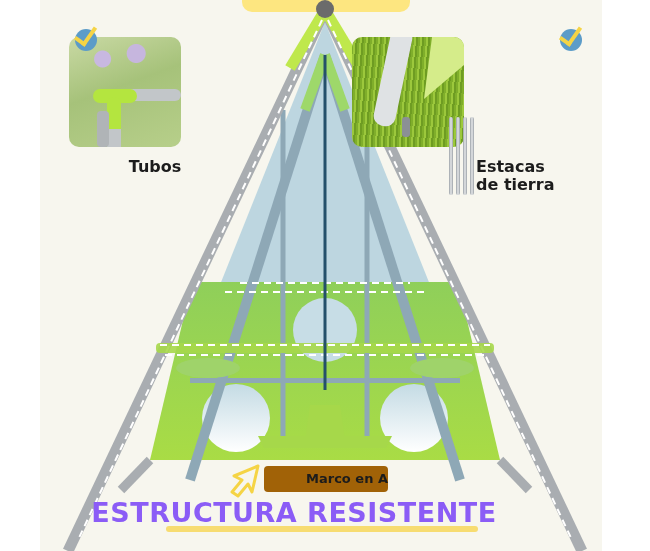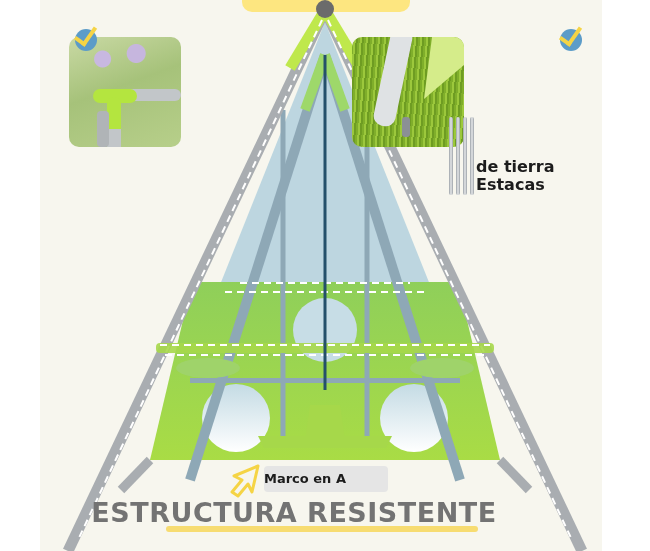--- a/index.html
+++ b/index.html
@@ -35,28 +35,28 @@
       content: ""; position: absolute; left: 4px; top: -6px; width: 9px; height: 18px;
       border-right: 4px solid #f5d445; border-bottom: 4px solid #f5d445;
       transform: rotate(35deg);
     }
     .feature-label {
       position: absolute; font-family: "DejaVu Sans", sans-serif; font-weight: bold;
       font-size: 16px; line-height: 18px; color: #1c1c1c; text-align: center;
     }
     .pill {
       position: absolute; left: 264px; top: 466px; width: 124px; height: 26px;
-      background: #e5e5e5; border-radius: 4px;
+      background: #a16207; border-radius: 4px;
       font-family: "DejaVu Sans", sans-serif; font-weight: bold; font-size: 13px;
-      color: #1c1c1c; line-height: 26px; text-align: left;
+      color: #1c1c1c; line-height: 26px; text-align: right;
     }
     .title {
       position: absolute; left: 0; top: 497px; width: 588px; text-align: center;
       font-family: "DejaVu Sans", sans-serif; font-weight: bold; font-size: 27px;
-      letter-spacing: 0.5px; color: #737373;
+      letter-spacing: 0.5px; color: #8b5cf6;
     }
     .underline {
       position: absolute; left: 166px; top: 526px; width: 312px; height: 6px;
       background: #f7d75a; border-radius: 3px; opacity: 0.85;
     }
     .stakes { position: absolute; left: 449px; top: 117px; width: 24px; height: 78px; }
     .stake { position: absolute; top: 0; width: 4px; height: 78px;
       background: linear-gradient(90deg, #9aa0a6, #e6e8ea 50%, #9aa0a6); border-radius: 2px; }
   </style>
 </head>
@@ -126,39 +126,40 @@
   <svg width="112" height="110" viewBox="0 0 112 110">
     <rect x="40" y="52" width="72" height="12" rx="6" fill="#c2c6c9"></rect>
     <rect x="24" y="52" width="44" height="14" rx="7" fill="#b4e53f"></rect>
     <rect x="38" y="60" width="14" height="40" rx="6" fill="#b4e53f"></rect>
     <rect x="38" y="92" width="14" height="18" fill="#c2c6c9"></rect>
     <rect x="28" y="74" width="12" height="36" rx="4" fill="#b0b4b7"></rect>
   </svg>
 </div>
 <div class="check" style="left:75px; top:29px;"></div>
 <div class="feature-label" style="left:100px; top:158px; width:110px;">
+  <div>Tubos</div>
 </div>
 
 <div class="card card-right">
   <svg width="112" height="110" viewBox="0 0 112 110">
     <polygon points="80,0 112,0 112,28 72,62" fill="#d5ec8a"></polygon>
     <rect x="30" y="-10" width="22" height="100" rx="10" fill="#dfe2e4" transform="rotate(12 41 40)"></rect>
     <rect x="50" y="80" width="8" height="20" rx="3" fill="#8b9095"></rect>
   </svg>
 </div>
 <div class="check" style="left:560px; top:29px;"></div>
 <div class="stakes">
   <div class="stake" style="left:0"></div>
   <div class="stake" style="left:7px"></div>
   <div class="stake" style="left:14px"></div>
   <div class="stake" style="left:21px"></div>
 </div>
 <div class="feature-label" style="left:476px; top:158px; width:90px; text-align:left;">
+  <div>Estacas</div>
   <div>de tierra</div>
-  <div>Estacas</div>
 </div>
 
 <svg style="position:absolute; left:226px; top:464px;" width="36" height="34" viewBox="0 0 36 34">
   <path d="M32,2 L8,12 L16,16 L6,28 L12,32 L22,20 L26,28 Z" fill="none" stroke="#f5d445" stroke-width="3" stroke-linejoin="round"></path>
 </svg>
 <div class="pill">Marco en A</div>
 
 <div class="underline"></div>
 <div class="title">ESTRUCTURA RESISTENTE</div>
 

